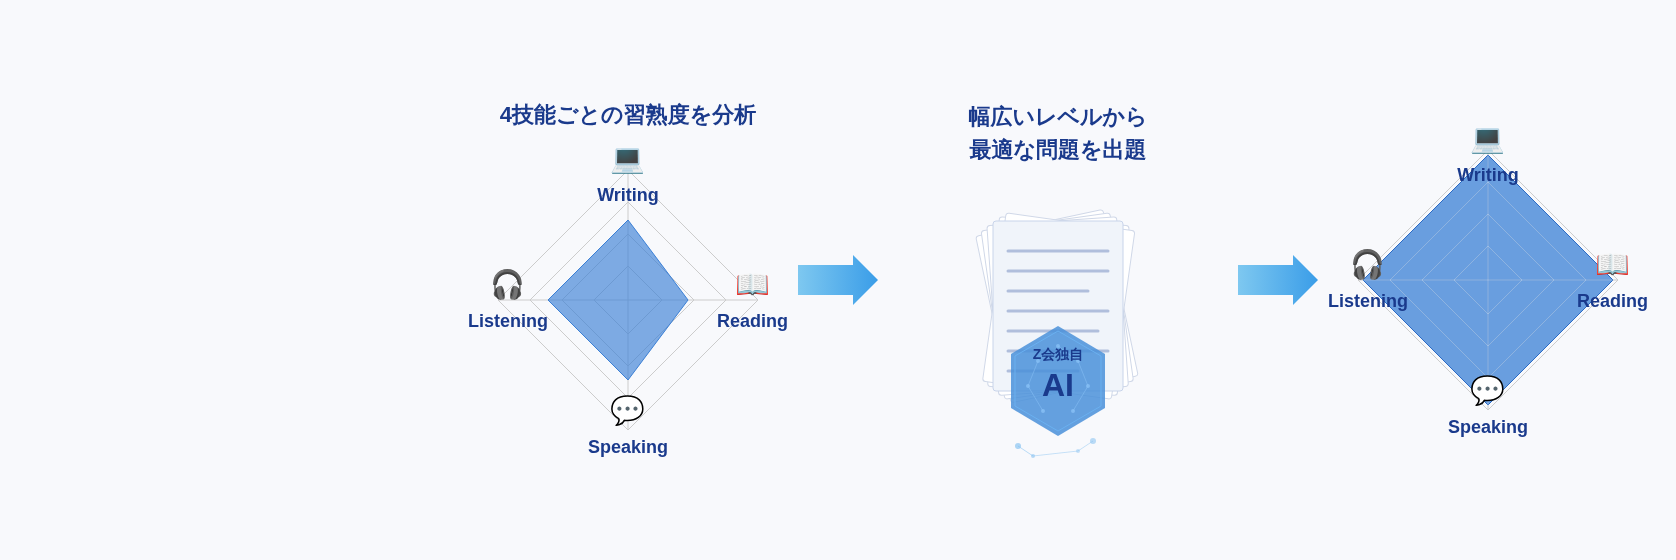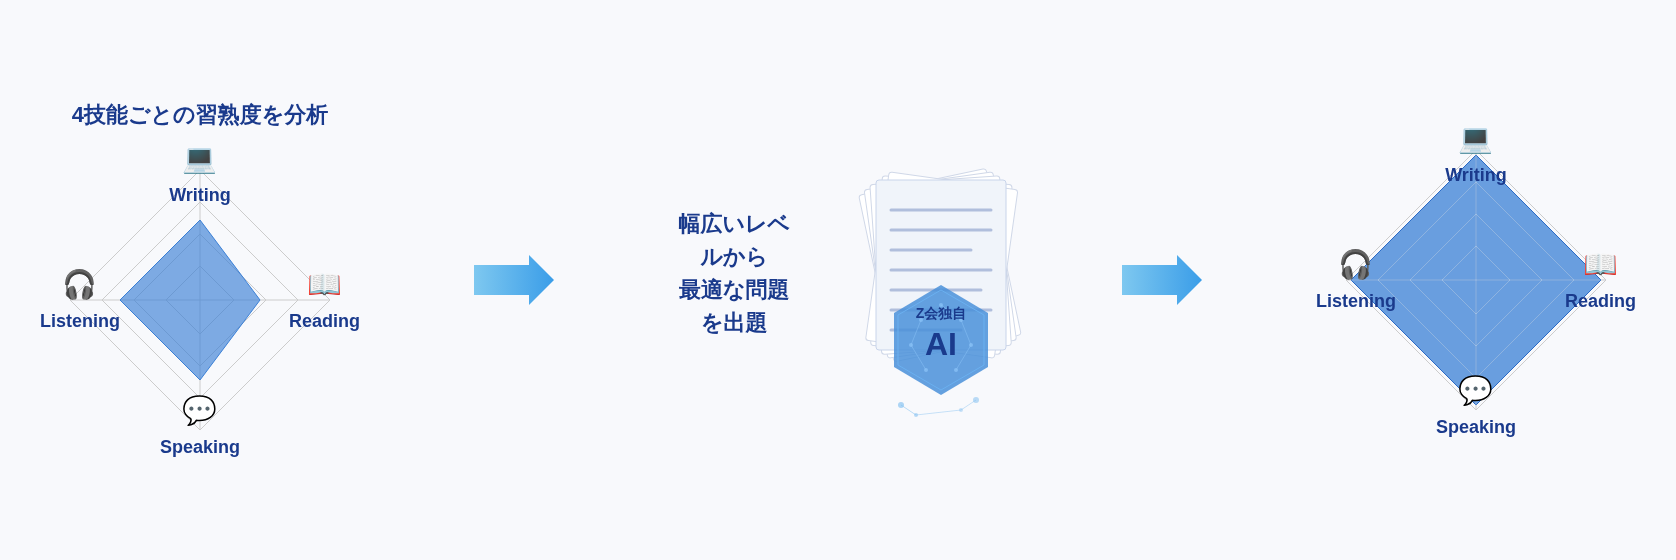--- a/index.html
+++ b/index.html
@@ -9,24 +9,24 @@
       background: #f8f9fc;
       font-family: 'Hiragino Sans', 'Meiryo', sans-serif;
       overflow: hidden;
       display: flex;
       align-items: center;
       justify-content: center;
     }
     .main-container {
       display: flex;
       align-items: center;
-      justify-content: space-between;
+      justify-content: flex-end;
       width: 100%;
       height: 100%;
-      padding: 20px 40px;
+      padding: 20px 28px;
     }
 
     
     .section {
       display: flex;
       flex-direction: column;
       align-items: center;
       position: relative;
     }
     .section-title {
@@ -65,20 +65,21 @@
     .arrow-container {
       display: flex;
       align-items: center;
       justify-content: center;
       margin: 0 10px;
     }
 
     
     .middle-section {
       display: flex;
+      flex-direction: column;
       align-items: center;
       width: 340px;
     }
     .middle-title {
       font-size: 22px;
       font-weight: 900;
       color: #1a3a8c;
       text-align: center;
       line-height: 1.5;
       margin-bottom: 15px;

